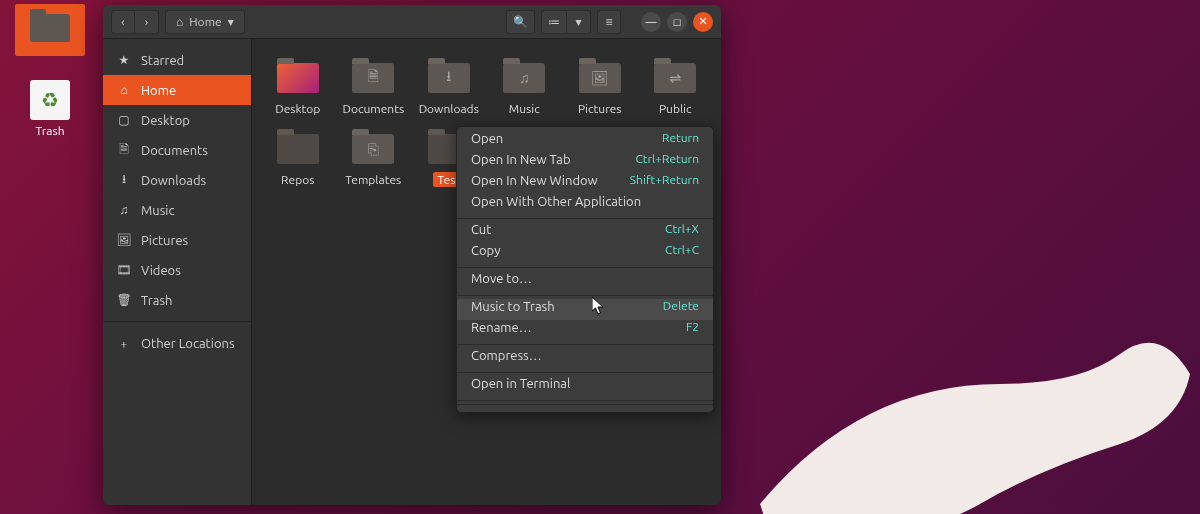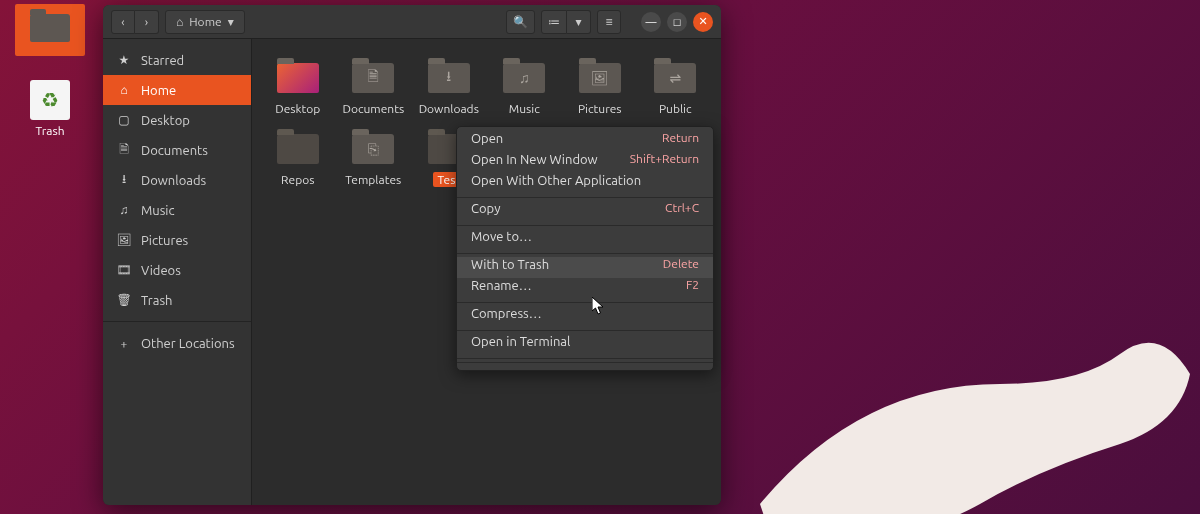--- a/index.html
+++ b/index.html
@@ -35,21 +35,21 @@
 .item .folder { width: 42px; height: 30px; background: #5c5752; border-radius: 3px 3px 2px 2px; position: relative; margin-bottom: 8px; display: flex; align-items: center; justify-content: center; color: #aca69f; font-size: 14px; }
 .item .folder::before { content: ""; position: absolute; top: -5px; left: 0; width: 17px; height: 6px; background: #6a645d; border-radius: 2px 2px 0 0; }
 .item .folder.secondary { background: #4e4944; }
 .item .folder.secondary::before { background: #5e5850; }
 .item .folder.desktop { background: linear-gradient(135deg, #eb6434, #a8207a); }
 .item .label { font-size: 12px; color: #ddd; padding: 1px 4px; border-radius: 2px; }
 .item.selected .label { background: #e95420; color: #fff; }
 .ctx-menu { position: absolute; left: 456px; top: 126px; width: 258px; background: #3c3c3c; border: 1px solid #212121; border-radius: 5px; box-shadow: 0 4px 16px rgba(0,0,0,0.5); padding: 4px 0; font-size: 13px; color: #ddd; }
 .ctx-item { height: 21px; display: flex; align-items: flex-start; justify-content: space-between; padding: 0 14px; cursor: pointer; }
 .ctx-item:hover, .ctx-item.hovered { background: #4b4b4b; }
-.ctx-item .shortcut { color: #fca5a5; font-size: 12px; }
+.ctx-item .shortcut { color: #5eead4; font-size: 12px; }
 .ctx-sep { height: 1px; background: #2a2a2a; margin: 3px 0; }
 .cursor { position: absolute; left: 592px; top: 297px; width: 14px; height: 20px; pointer-events: none; }
 .cursor svg { display: block; }
 </style>
 </head>
 <body>
 
 <svg class="wallpaper-shape" viewBox="0 0 460 240">
   <path d="M 20 200 Q 120 80 260 80 Q 340 80 380 50 Q 420 20 450 70 Q 440 120 380 140 Q 300 165 240 200 Q 150 250 30 230 Z" fill="#f2eae6"></path>
 </svg>
@@ -180,40 +180,48 @@
     </div>
   </div>
 </div>
 
 <div class="ctx-menu" id="ctx">
     <div class="ctx-item">
       <span>Open</span>
       <span class="shortcut">Return</span>
     </div>
     <div class="ctx-item">
+      <span>Open In New Tab</span>
+      <span class="shortcut">Ctrl+Return</span>
+    </div>
+    <div class="ctx-item">
       <span>Open In New Window</span>
       <span class="shortcut">Shift+Return</span>
     </div>
     <div class="ctx-item">
       <span>Open With Other Application</span>
       <span class="shortcut"></span>
     </div>
     <div class="ctx-sep"></div>
     <div class="ctx-item">
+      <span>Cut</span>
+      <span class="shortcut">Ctrl+X</span>
+    </div>
+    <div class="ctx-item">
       <span>Copy</span>
       <span class="shortcut">Ctrl+C</span>
     </div>
     <div class="ctx-sep"></div>
     <div class="ctx-item">
       <span>Move to…</span>
       <span class="shortcut"></span>
     </div>
     <div class="ctx-sep"></div>
     <div class="ctx-item hovered">
-      <span>With to Trash</span>
+      <span>Music to Trash</span>
       <span class="shortcut">Delete</span>
     </div>
     <div class="ctx-item">
       <span>Rename…</span>
       <span class="shortcut">F2</span>
     </div>
     <div class="ctx-sep"></div>
     <div class="ctx-item">
       <span>Compress…</span>
       <span class="shortcut"></span>

